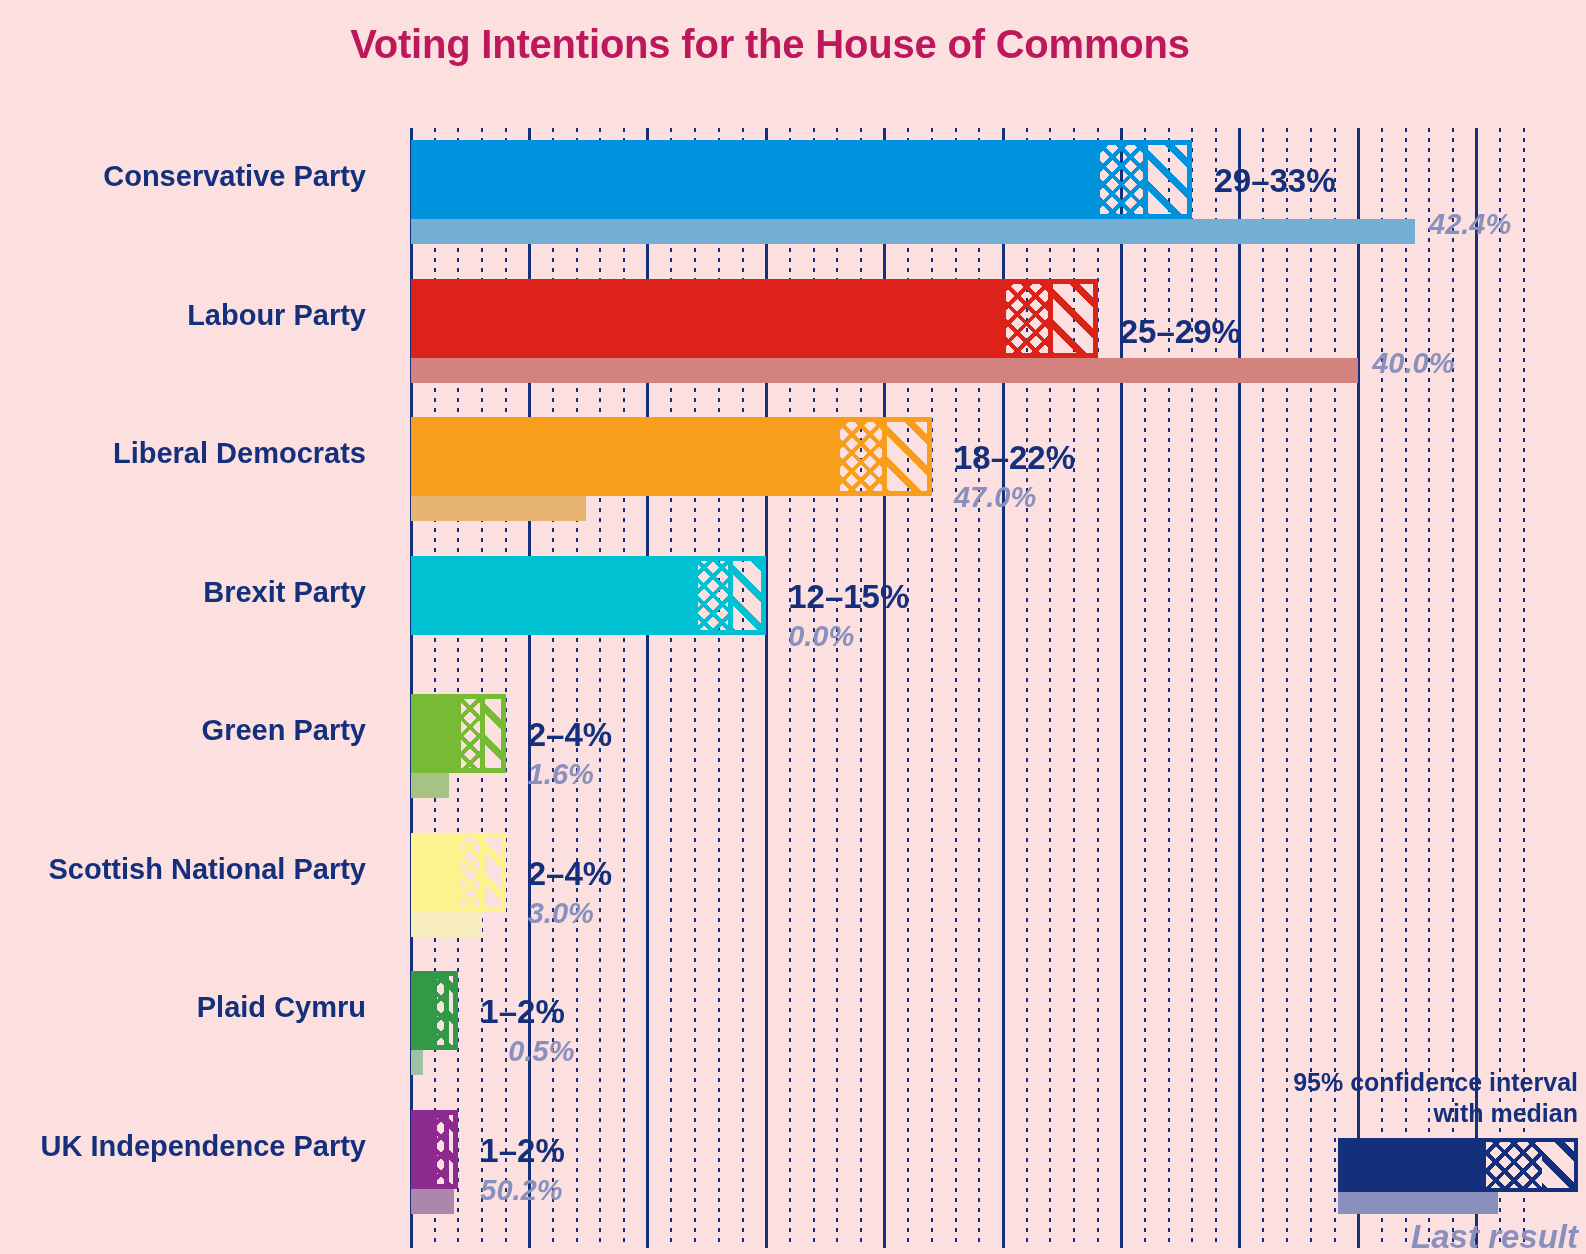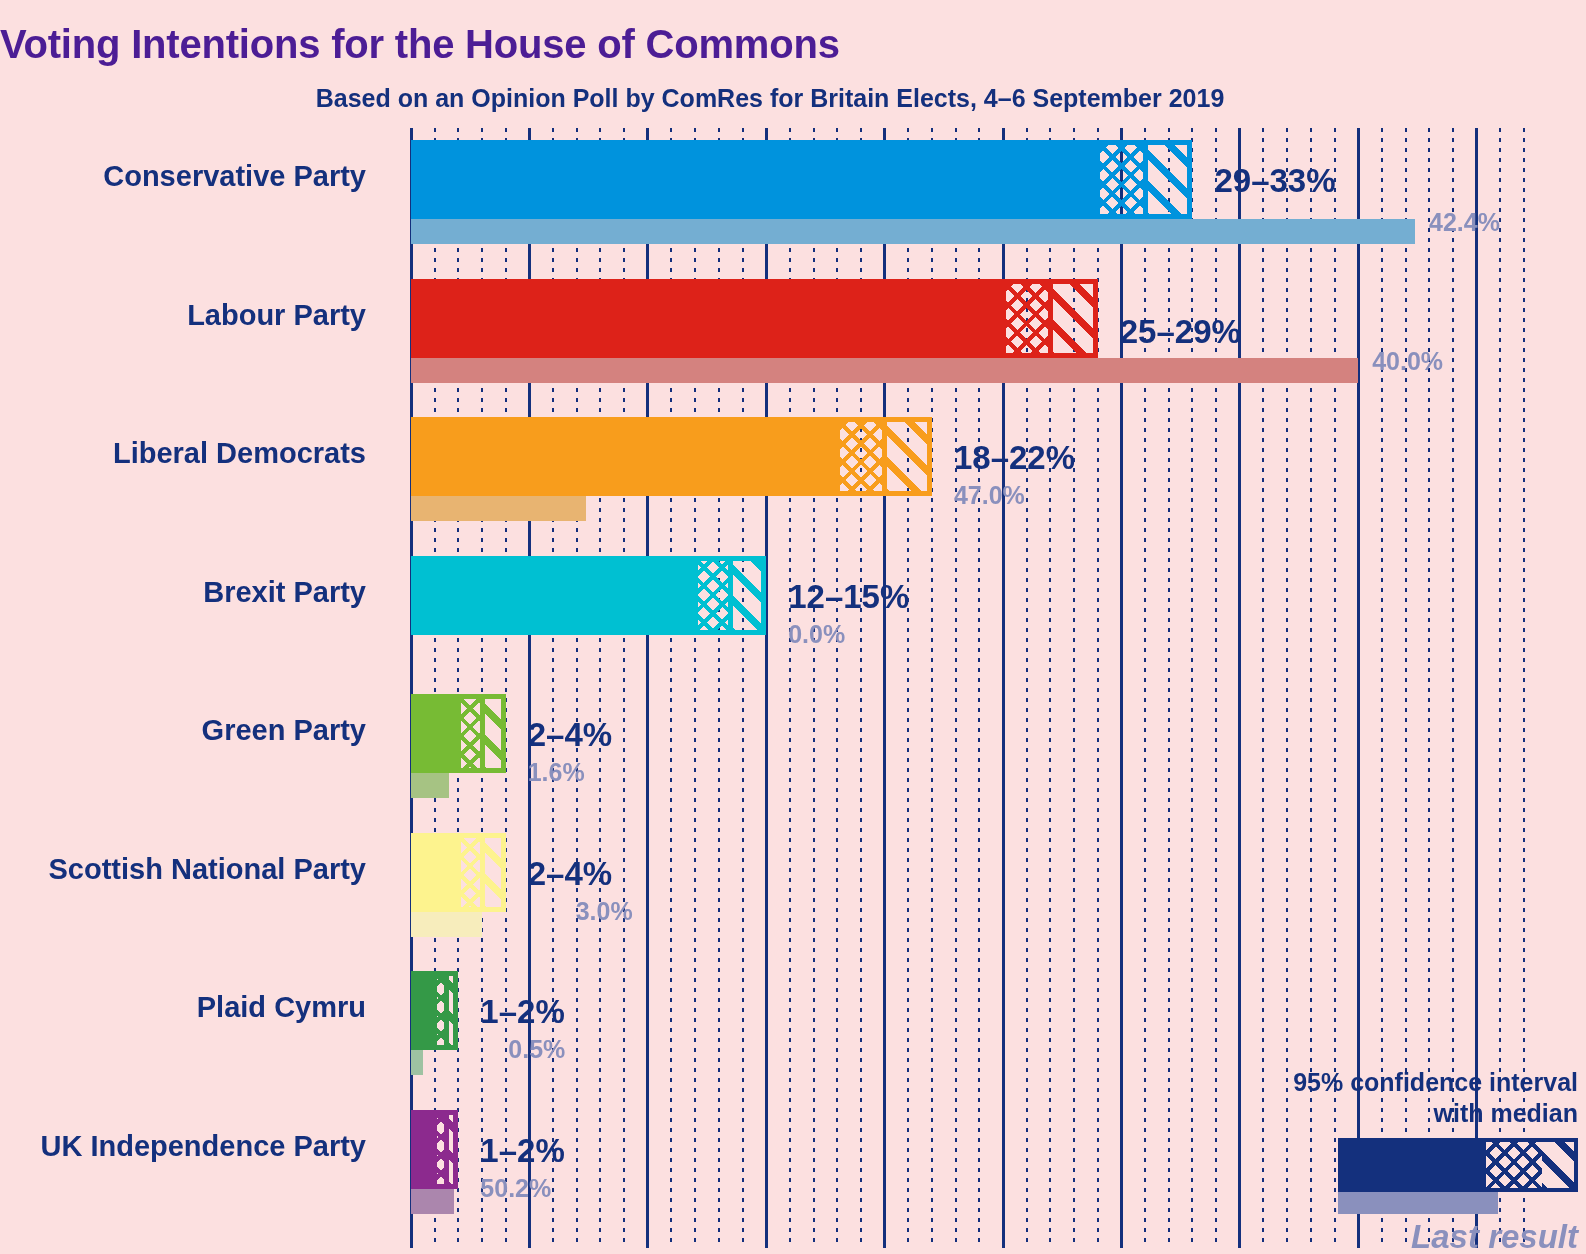--- a/index.html
+++ b/index.html
@@ -16,24 +16,24 @@
   }
   #chart-root {
     position: absolute;
     inset: 0;
   }
   .title {
     position: absolute;
     top: 22px;
     left: 0;
     width: 1540px;
-    text-align: left;
+    text-align: center;
     font-size: 40px;
     font-weight: bold;
-    color: #4c1d95;
+    color: #be185d;
     letter-spacing: -0.2px;
   }
   .subtitle {
     position: absolute;
     top: 84px;
     left: 0;
     width: 1540px;
     text-align: center;
     font-size: 25px;
     font-weight: bold;
@@ -119,21 +119,22 @@
   }
   .ci-text {
     position: absolute;
     font-size: 33px;
     font-weight: bold;
     color: #14307d;
     white-space: nowrap;
   }
   .last-text {
     position: absolute;
-    font-size: 25px;
+    font-size: 29px;
+    font-style: italic;
     font-weight: bold;
     color: #8a90bd;
     white-space: nowrap;
   }
   .legend {
     position: absolute;
     right: 8px;
     bottom: 24px;
     width: 520px;
     text-align: right;
@@ -176,21 +177,20 @@
     font-weight: bold;
     color: #8a90bd;
   }
 </style>
 </head>
 <body>
 
 <div id="chart-root">
 
   <div class="title">Voting Intentions for the House of Commons</div>
-  <div class="subtitle">Based on an Opinion Poll by ComRes for Britain Elects, 4–6 September 2019</div>
 
   <div class="plot">
     <div class="grid" id="gridlines">
         <div class="gl-solid" style="left: -1.5px;"></div>
         <div class="gl-dot" style="left: 22.68px;"></div>
         <div class="gl-dot" style="left: 46.36px;"></div>
         <div class="gl-dot" style="left: 70.04px;"></div>
         <div class="gl-dot" style="left: 93.72px;"></div>
         <div class="gl-solid" style="left: 116.9px;"></div>
         <div class="gl-dot" style="left: 141.08px;"></div>
@@ -311,21 +311,21 @@
           <div class="bar-last" style="left: 0px; top: 79px; width: 71.04px; background: rgb(247, 237, 188);"></div>
           <div class="bar-ci" style="left: 0px; top: 0px; width: 94.72px;">
             <div class="bar-solid" style="width: 47.36px; background: rgb(253, 243, 142);"></div>
             <div class="bar-cross" style="left: 47.36px; width: 23.68px; background-image: repeating-linear-gradient(45deg, rgb(253, 243, 142) 0px, rgb(253, 243, 142) 4px, transparent 4px, transparent 13px), repeating-linear-gradient(-45deg, rgb(253, 243, 142) 0px, rgb(253, 243, 142) 4px, transparent 4px, transparent 13px);"></div>
             <div class="bar-diag" style="left: 71.04px; width: 23.68px; background-image: repeating-linear-gradient(45deg, rgb(253, 243, 142) 0px, rgb(253, 243, 142) 7px, transparent 7px, transparent 22px);"></div>
             <div class="bar-outline" style="border-color: rgb(253, 243, 142);"></div>
             <div style="position: absolute; top: 0px; height: 100%; width: 5px; left: 44.86px; background: rgb(253, 243, 142);"></div>
             <div style="position: absolute; top: 0px; height: 100%; width: 5px; left: 68.54px; background: rgb(253, 243, 142);"></div>
           </div>
           <div class="ci-text" style="left: 116.72px; top: 22px;">2–4%</div>
-          <div class="last-text" style="left: 116.72px; top: 64px; padding-left: 48px;">3.0%</div>
+          <div class="last-text" style="left: 116.72px; top: 64px;">3.0%</div>
         </div>
         <div class="row" style="top: 843px; height: 110px;">
           <div class="party-label" style="top: 20px;">Plaid Cymru</div>
           <div class="bar-last" style="left: 0px; top: 79px; width: 11.84px; background: rgb(158, 194, 162);"></div>
           <div class="bar-ci" style="left: 0px; top: 0px; width: 47.36px;">
             <div class="bar-solid" style="width: 23.68px; background: rgb(52, 153, 71);"></div>
             <div class="bar-cross" style="left: 23.68px; width: 11.84px; background-image: repeating-linear-gradient(45deg, rgb(52, 153, 71) 0px, rgb(52, 153, 71) 4px, transparent 4px, transparent 13px), repeating-linear-gradient(-45deg, rgb(52, 153, 71) 0px, rgb(52, 153, 71) 4px, transparent 4px, transparent 13px);"></div>
             <div class="bar-diag" style="left: 35.52px; width: 11.84px; background-image: repeating-linear-gradient(45deg, rgb(52, 153, 71) 0px, rgb(52, 153, 71) 7px, transparent 7px, transparent 22px);"></div>
             <div class="bar-outline" style="border-color: rgb(52, 153, 71);"></div>
             <div style="position: absolute; top: 0px; height: 100%; width: 5px; left: 21.18px; background: rgb(52, 153, 71);"></div>

